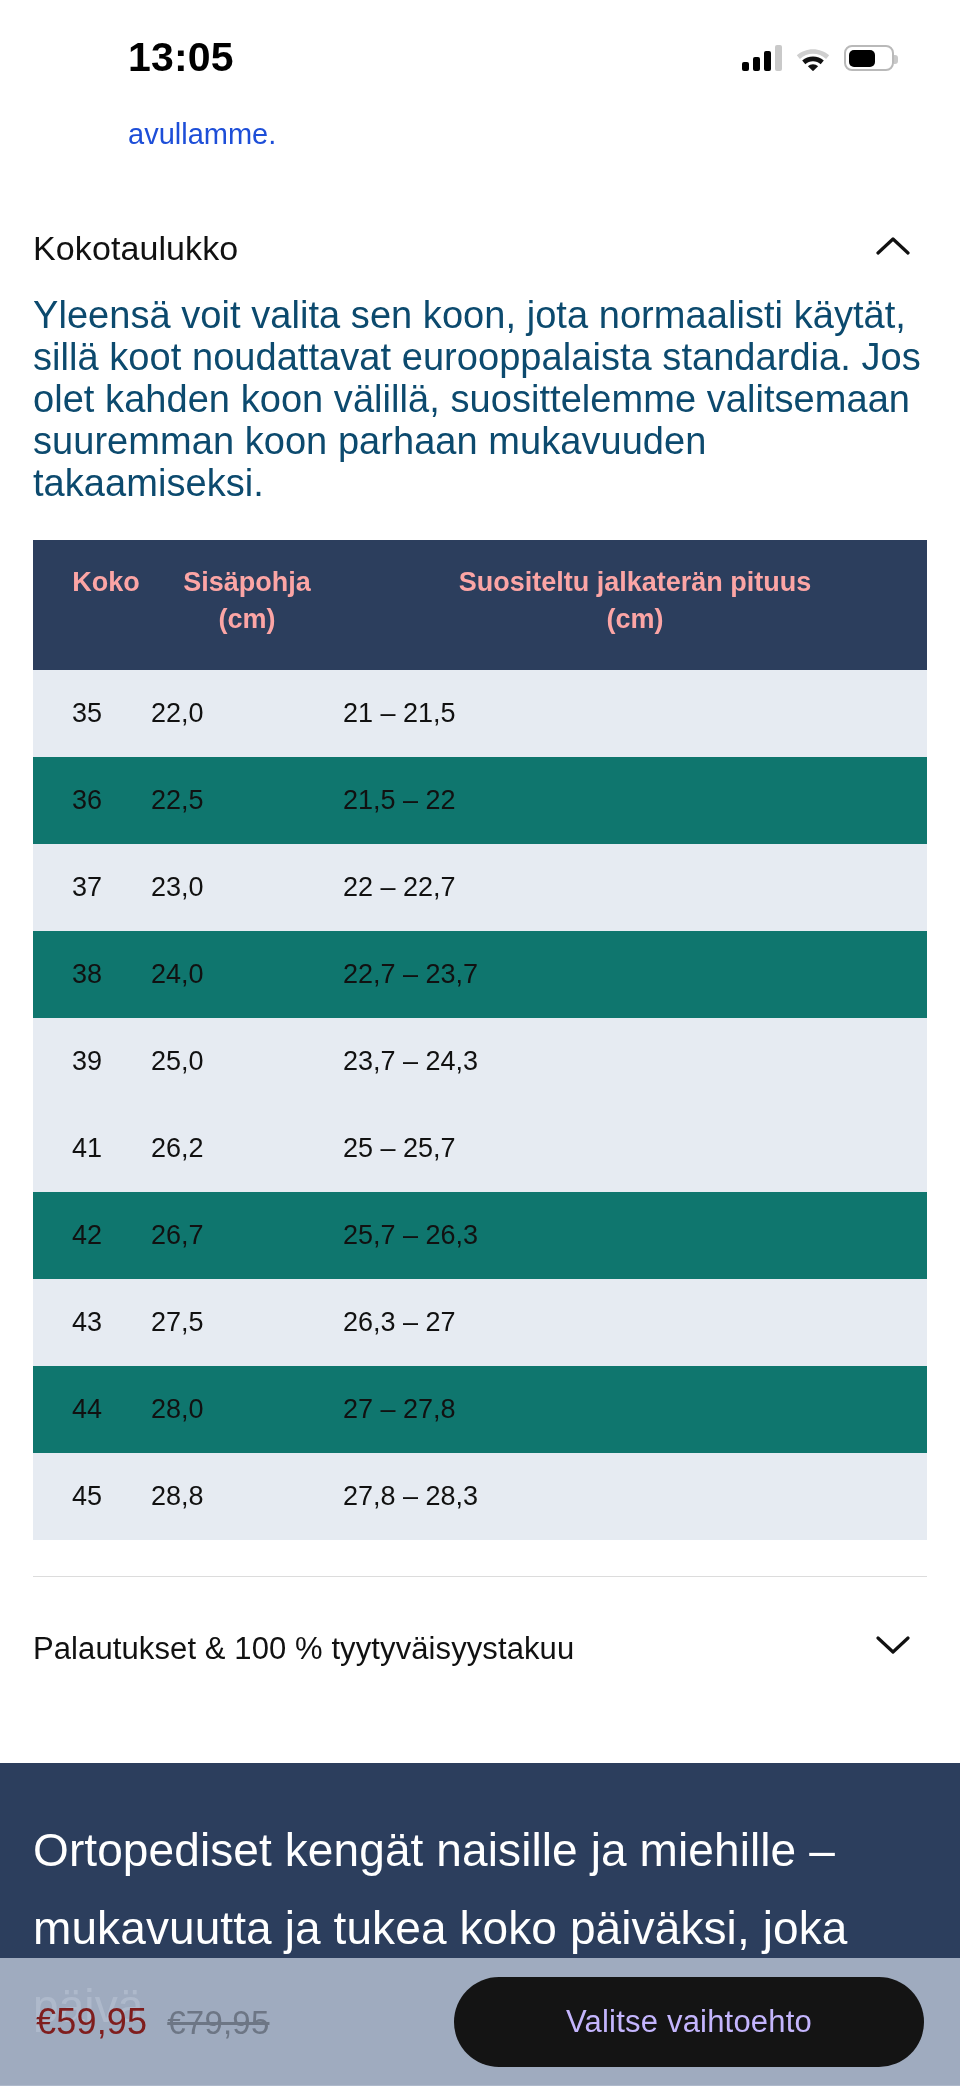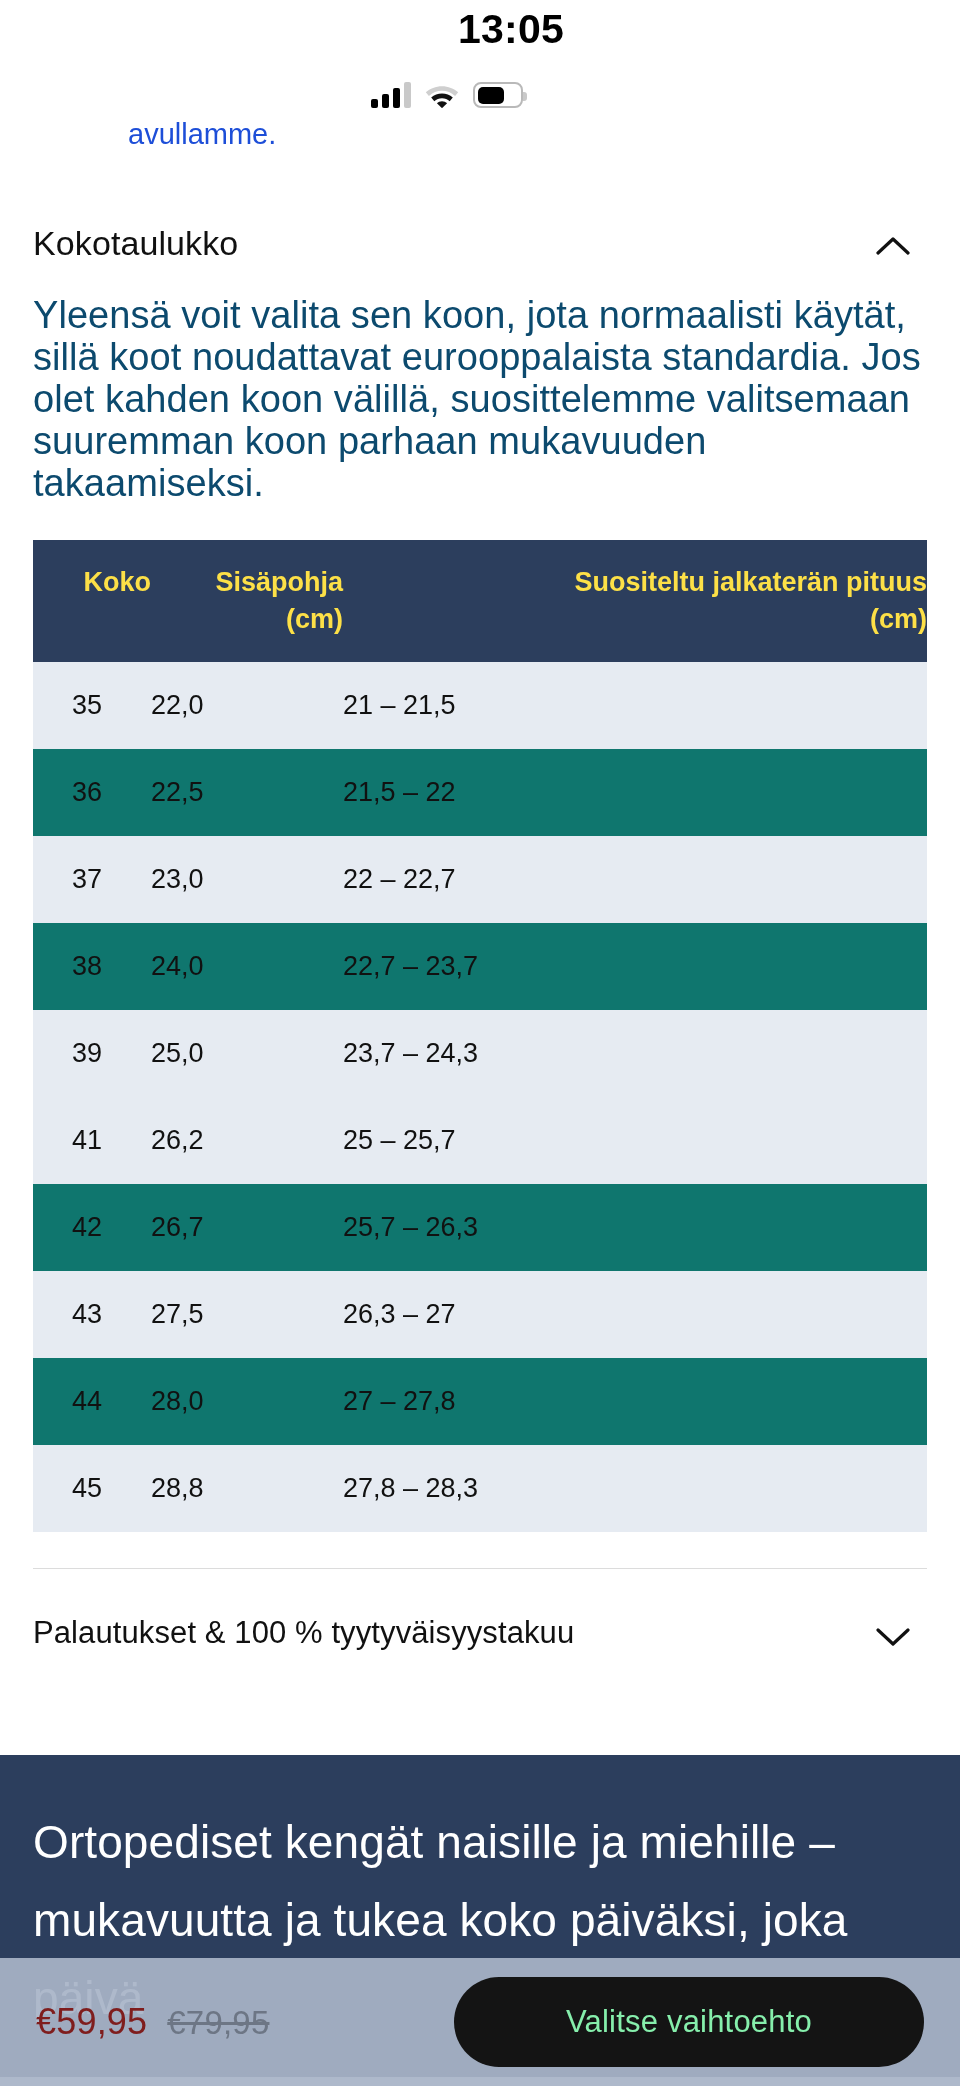--- a/index.html
+++ b/index.html
@@ -25,21 +25,20 @@
     position: absolute;
     top: 0; left: 0;
     width: 960px;
     height: 108px;
     display: flex;
     align-items: center;
     justify-content: space-between;
     padding: 0 66px 0 0;
     background: #ffffff;
     z-index: 30;
-    flex-direction: column;
   }
   .status-time {
     font-size: 41px;
     font-weight: 700;
     letter-spacing: 0.2px;
     color: #000;
     margin-left: 128px;
     margin-top: 6px;
   }
   .status-icons {
@@ -111,21 +110,21 @@
     position: relative;
     top: -18px;
   }
 
   .section {
     padding: 0 33px;
   }
 
   .accordion-head {
     display: flex;
-    align-items: flex-start;
+    align-items: flex-end;
     justify-content: space-between;
     padding: 0 0 0 0;
   }
   .accordion-title {
     font-size: 34px;
     color: #111;
     letter-spacing: 0.1px;
   }
   .chev {
     width: 44px; height: 44px;
@@ -143,25 +142,25 @@
 
   
   .size-table {
     width: 894px;
     margin-top: 36px;
     border-collapse: collapse;
     table-layout: fixed;
   }
   .size-table thead th {
     background: #2c3e5d;
-    color: #fde047;
+    color: #fca5a5;
     font-size: 27px;
     font-weight: 700;
-    text-align: right;
-    padding: 24px 0 24px 0;
+    text-align: center;
+    padding: 24px 0 32px 0;
     line-height: 37px;
     vertical-align: top;
   }
   .size-table thead th:first-child { padding-left: 28px; }
   .size-table tbody td {
     font-size: 27px;
     color: #111;
     padding: 26px 0 27px 0;
     line-height: 34px;
     vertical-align: middle;
@@ -221,21 +220,21 @@
     letter-spacing: 0.2px;
   }
   .price-was {
     font-size: 33px;
     color: #6d7685;
     text-decoration: line-through;
     letter-spacing: 0.2px;
   }
   .cta {
     background: #141414;
-    color: #86efac;
+    color: #c4b5fd;
     border: none;
     border-radius: 48px;
     font-family: "Liberation Sans", sans-serif;
     font-size: 31px;
     padding: 0 54px;
     height: 90px;
     min-width: 470px;
     cursor: pointer;
     letter-spacing: 0.2px;
   }

